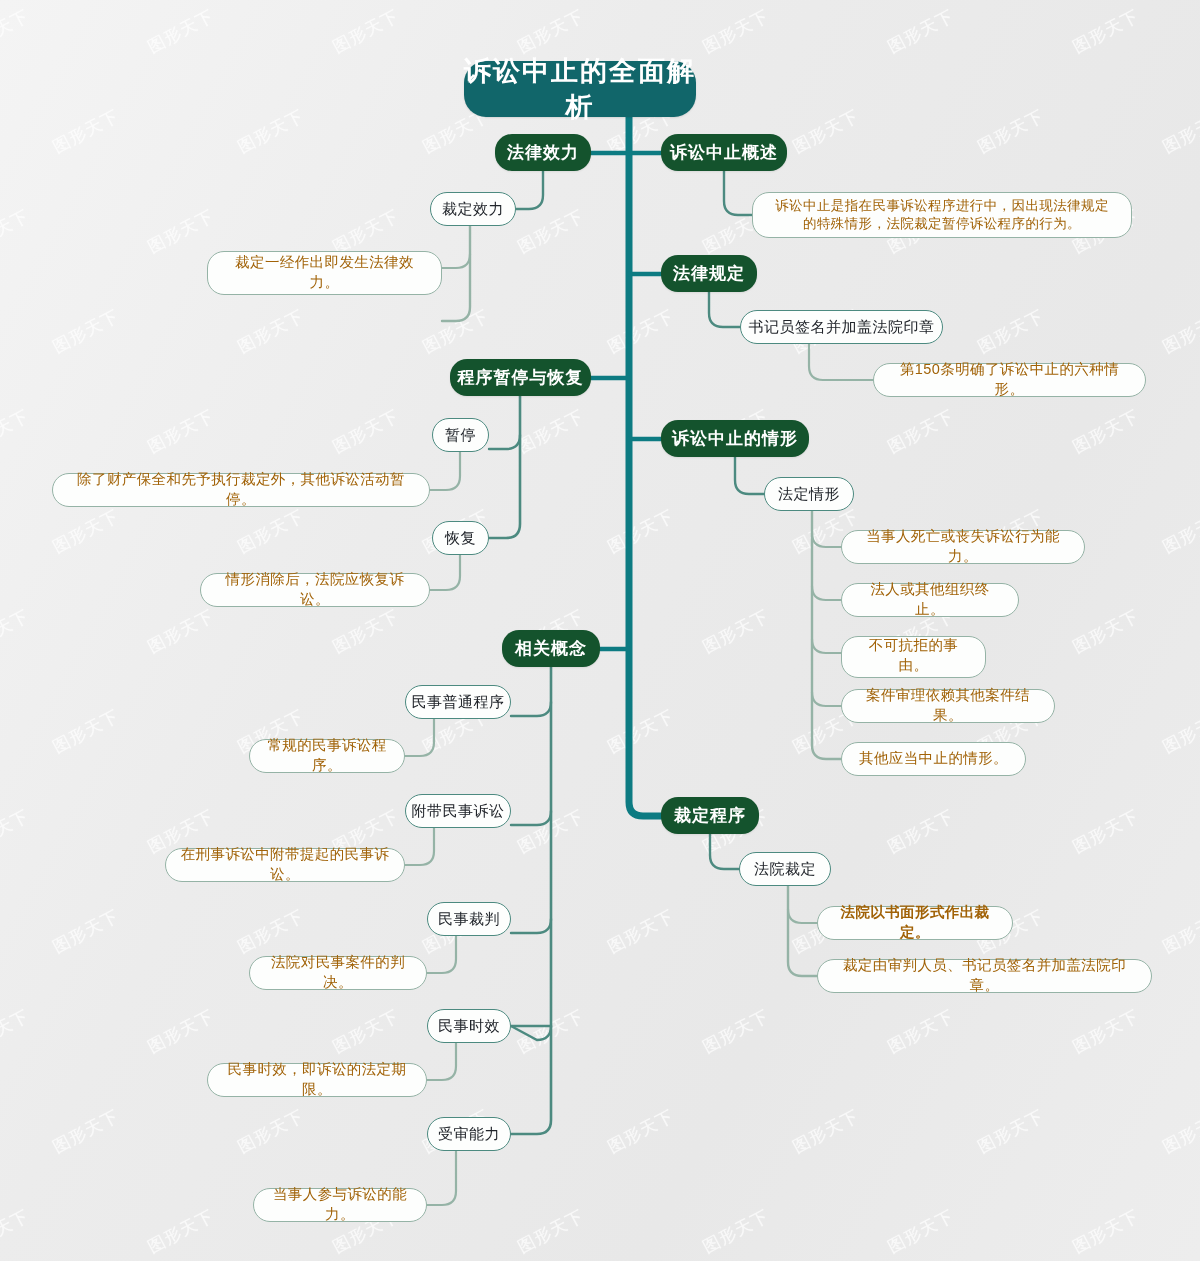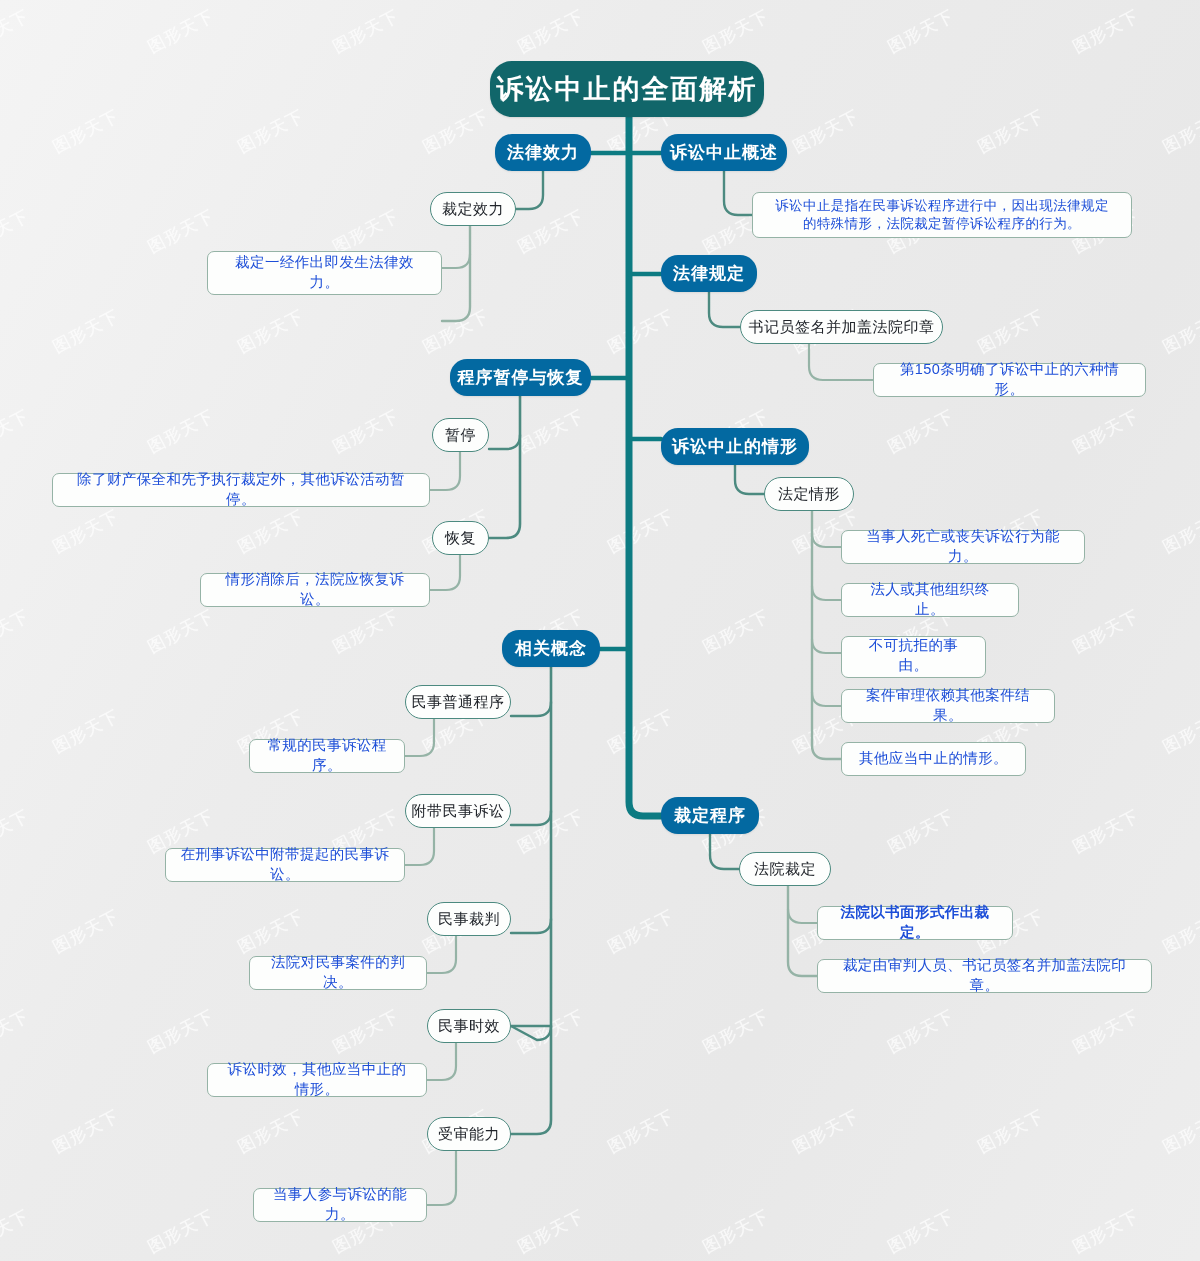--- a/index.html
+++ b/index.html
@@ -22,27 +22,27 @@
   #links{position:absolute;left:0;top:0;z-index:2;}
 
   
   #nodes{position:absolute;left:0;top:0;width:1200px;height:1261px;z-index:3;}
   .node{position:absolute;box-sizing:border-box;display:flex;align-items:center;
         justify-content:center;text-align:center;white-space:pre-line;}
 
   .n-root{background:#11666a;color:#ffffff;border-radius:22px;
           font-size:27px;font-weight:bold;letter-spacing:2px;
           box-shadow:0 1px 2px rgba(0,0,0,.10);}
-  .n-l2{background:#0369a1;color:#ffffff;border-radius:17px;
+  .n-l2{background:#14532d;color:#ffffff;border-radius:17px;
         font-size:17px;font-weight:bold;letter-spacing:1px;
         box-shadow:0 1px 2px rgba(0,0,0,.08);}
   .n-l3{background:#fdfefd;color:#20242a;border:1.6px solid #4c8a80;
         border-radius:17px;font-size:15px;letter-spacing:.5px;}
-  .n-l4{background:#fdfefd;color:#1d4ed8;border:1.5px solid #95b3a6;
-        border-radius:7px;font-size:14.5px;letter-spacing:.4px;
+  .n-l4{background:#fdfefd;color:#a16207;border:1.5px solid #95b3a6;
+        border-radius:17px;font-size:14.5px;letter-spacing:.4px;
         line-height:1.35;padding:0 14px;}
 </style>
 </head>
 <body>
 
 <div id="stage">
 
   <div id="watermarks">
       <div class="wm" style="left: -40px; top: 20px;">图形天下</div>
       <div class="wm" style="left: 145px; top: 20px;">图形天下</div>
@@ -185,28 +185,28 @@
 
       <path d="M434,719 L434,742 Q434,756 420,756 L405,756" stroke="#95b3a6" stroke-width="2.2"></path>
       <path d="M434,828 L434,851 Q434,865 420,865 L405,865" stroke="#95b3a6" stroke-width="2.2"></path>
       <path d="M456,936 L456,959 Q456,973 442,973 L427,973" stroke="#95b3a6" stroke-width="2.2"></path>
       <path d="M456,1043 L456,1066 Q456,1080 442,1080 L427,1080" stroke="#95b3a6" stroke-width="2.2"></path>
       <path d="M456,1151 L456,1191 Q456,1205 442,1205 L427,1205" stroke="#95b3a6" stroke-width="2.2"></path>
     </g>
   </svg>
 
   <div id="nodes">
-      <div class="node n-root" style="left: 490px; top: 61px; width: 274px; height: 56px;">诉讼中止的全面解析</div>
+      <div class="node n-root" style="left: 464px; top: 61px; width: 232px; height: 56px;">诉讼中止的全面解析</div>
       <div class="node n-l2" style="left: 661px; top: 134px; width: 126px; height: 37px;">诉讼中止概述</div>
       <div class="node n-l4" style="left: 752px; top: 192px; width: 380px; height: 46px; font-size: 13.5px;">诉讼中止是指在民事诉讼程序进行中，因出现法律规定
 的特殊情形，法院裁定暂停诉讼程序的行为。</div>
       <div class="node n-l2" style="left: 661px; top: 255px; width: 96px; height: 37px;">法律规定</div>
       <div class="node n-l3" style="left: 740px; top: 310px; width: 203px; height: 34px;">书记员签名并加盖法院印章</div>
       <div class="node n-l4" style="left: 873px; top: 363px; width: 273px; height: 34px;">第150条明确了诉讼中止的六种情形。</div>
-      <div class="node n-l2" style="left: 661px; top: 420px; width: 148px; height: 37px; margin-top: 8px;">诉讼中止的情形</div>
+      <div class="node n-l2" style="left: 661px; top: 420px; width: 148px; height: 37px;">诉讼中止的情形</div>
       <div class="node n-l3" style="left: 764px; top: 477px; width: 90px; height: 34px;">法定情形</div>
       <div class="node n-l4" style="left: 841px; top: 530px; width: 244px; height: 34px;">当事人死亡或丧失诉讼行为能力。</div>
       <div class="node n-l4" style="left: 841px; top: 583px; width: 178px; height: 34px;">法人或其他组织终止。</div>
       <div class="node n-l4" style="left: 841px; top: 636px; width: 145px; height: 42px; font-family: Liberation Mono, monospace;">不可抗拒的事由。</div>
       <div class="node n-l4" style="left: 841px; top: 689px; width: 214px; height: 34px;">案件审理依赖其他案件结果。</div>
       <div class="node n-l4" style="left: 841px; top: 742px; width: 185px; height: 34px;">其他应当中止的情形。</div>
       <div class="node n-l2" style="left: 661px; top: 797px; width: 98px; height: 37px;">裁定程序</div>
       <div class="node n-l3" style="left: 739px; top: 852px; width: 92px; height: 34px;">法院裁定</div>
       <div class="node n-l4" style="left: 817px; top: 906px; width: 196px; height: 34px; font-weight: bold;">法院以书面形式作出裁定。</div>
       <div class="node n-l4" style="left: 817px; top: 959px; width: 335px; height: 34px;">裁定由审判人员、书记员签名并加盖法院印章。</div>
@@ -219,17 +219,17 @@
       <div class="node n-l3" style="left: 432px; top: 521px; width: 57px; height: 34px;">恢复</div>
       <div class="node n-l4" style="left: 200px; top: 573px; width: 230px; height: 34px; text-align: center;">情形消除后，法院应恢复诉讼。</div>
       <div class="node n-l2" style="left: 502px; top: 630px; width: 98px; height: 37px;">相关概念</div>
       <div class="node n-l3" style="left: 405px; top: 685px; width: 106px; height: 34px; text-align: center;">民事普通程序</div>
       <div class="node n-l4" style="left: 249px; top: 739px; width: 156px; height: 34px;">常规的民事诉讼程序。</div>
       <div class="node n-l3" style="left: 405px; top: 794px; width: 106px; height: 34px;">附带民事诉讼</div>
       <div class="node n-l4" style="left: 165px; top: 848px; width: 240px; height: 34px;">在刑事诉讼中附带提起的民事诉讼。</div>
       <div class="node n-l3" style="left: 427px; top: 902px; width: 84px; height: 34px;">民事裁判</div>
       <div class="node n-l4" style="left: 249px; top: 956px; width: 178px; height: 34px;">法院对民事案件的判决。</div>
       <div class="node n-l3" style="left: 427px; top: 1009px; width: 84px; height: 34px;">民事时效</div>
-      <div class="node n-l4" style="left: 207px; top: 1063px; width: 220px; height: 34px;">诉讼时效，其他应当中止的情形。</div>
+      <div class="node n-l4" style="left: 207px; top: 1063px; width: 220px; height: 34px;">民事时效，即诉讼的法定期限。</div>
       <div class="node n-l3" style="left: 427px; top: 1117px; width: 84px; height: 34px;">受审能力</div>
       <div class="node n-l4" style="left: 253px; top: 1188px; width: 174px; height: 34px;">当事人参与诉讼的能力。</div>
     </div>
 </div>
 
 </body></html>

